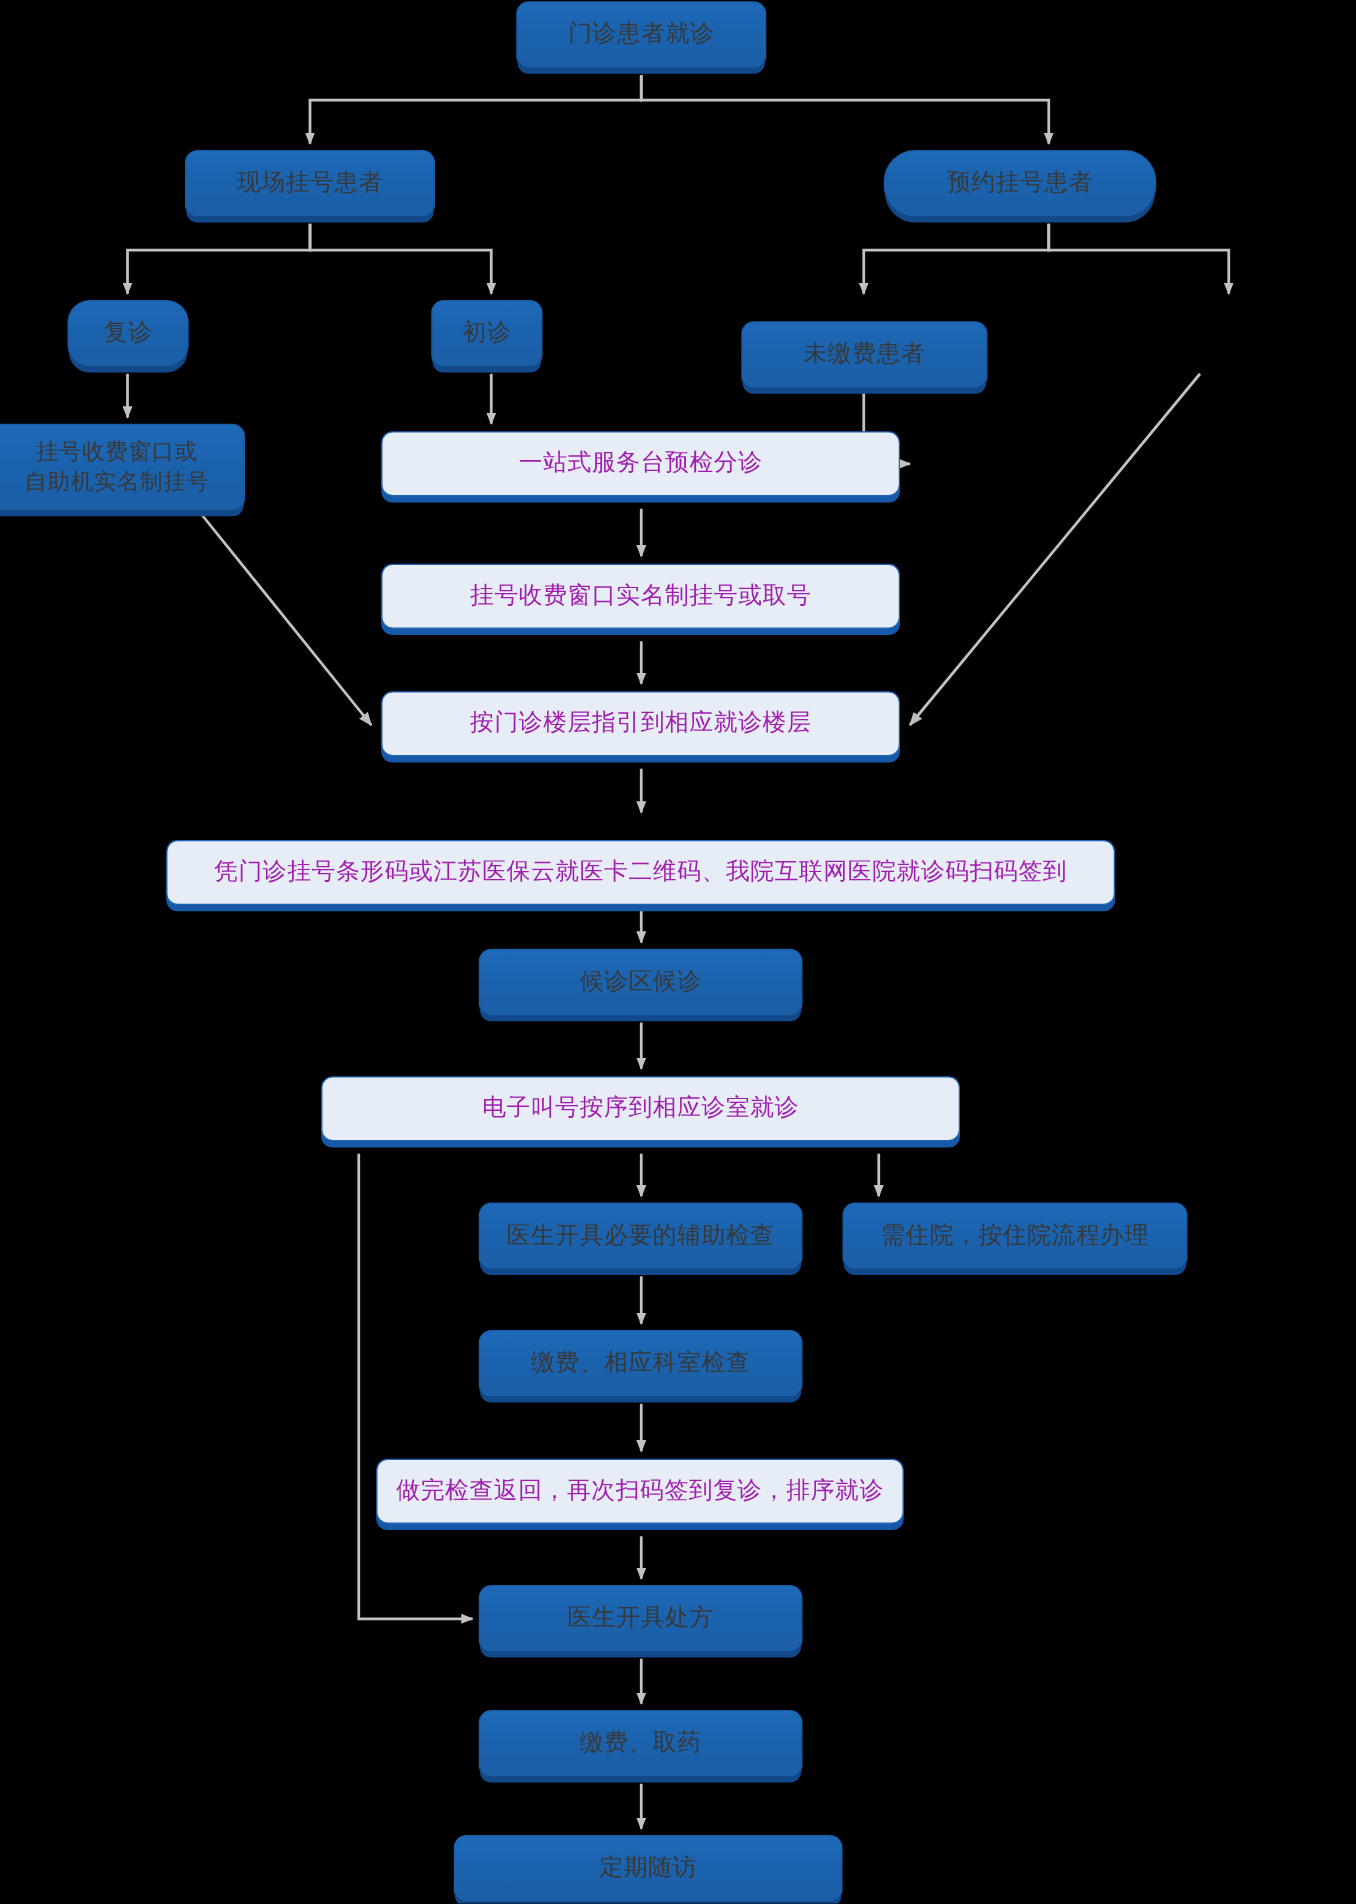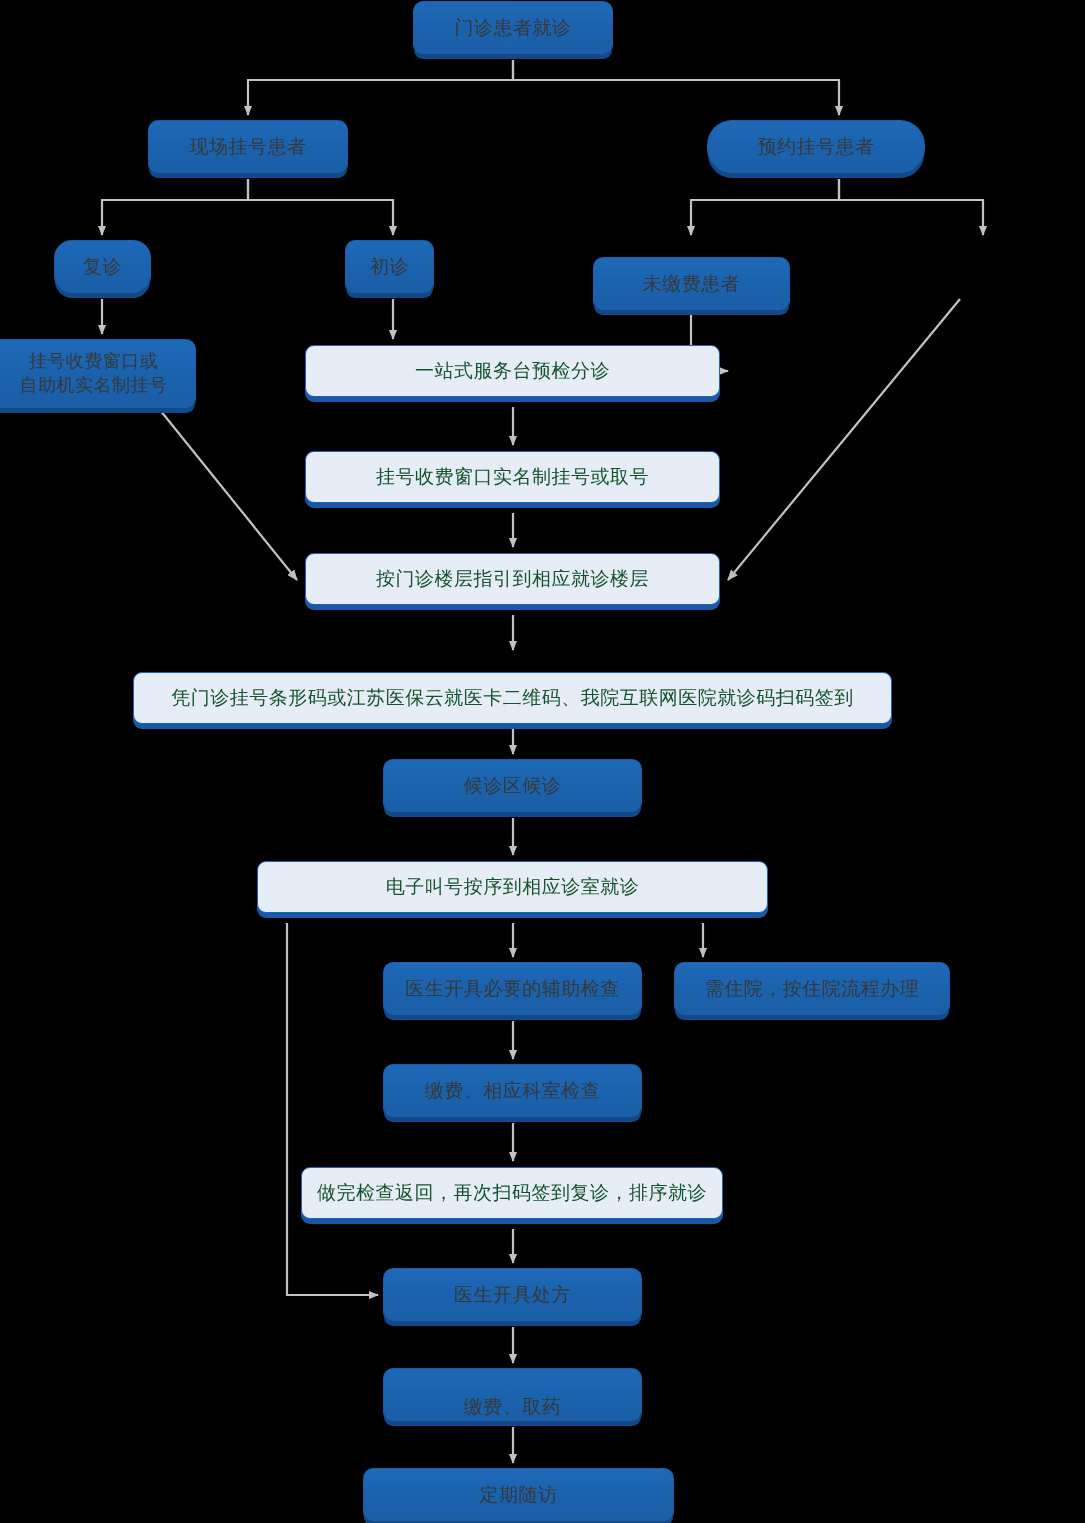--- a/index.html
+++ b/index.html
@@ -45,21 +45,21 @@
     background: linear-gradient(180deg, #1e69b8 0%, #1b62ad 50%, #1a5ea6 100%);
     background-color: #1a62ae;
     box-shadow: 0 5px 0 0 #12498a, 0 0 0 1px #1a5ea6;
     color: #383838;
   }
   
   .node.light {
     background: #e7edf7;
     border: 1.6px solid #1f63b4;
     box-shadow: 0 5px 0 0 #1659a8;
-    color: #14532d;
+    color: #a21caf;
   }
   .node-label {
     display: block;
     width: 100%;
   }
 </style>
 </head>
 <body>
 
 <div id="canvas">
@@ -126,16 +126,16 @@
   <div class="node light" style="left:305px;top:451px;width:415px;height:52px;"><span class="node-label">挂号收费窗口实名制挂号或取号</span></div>
   <div class="node light" style="left:305px;top:553px;width:415px;height:52px;"><span class="node-label">按门诊楼层指引到相应就诊楼层</span></div>
   <div class="node light" style="left:133px;top:656px;width:759px;height:52px;margin-top:16px;"><span class="node-label">凭门诊挂号条形码或江苏医保云就医卡二维码、我院互联网医院就诊码扫码签到</span></div>
   <div class="node solid" style="left:384px;top:760px;width:257px;height:52px;"><span class="node-label">候诊区候诊</span></div>
   <div class="node light" style="left:257px;top:861px;width:511px;height:52px;"><span class="node-label">电子叫号按序到相应诊室就诊</span></div>
   <div class="node solid" style="left:384px;top:963px;width:257px;height:52px;"><span class="node-label">医生开具必要的辅助检查</span></div>
   <div class="node solid" style="left:675px;top:963px;width:274px;height:52px;"><span class="node-label">需住院，按住院流程办理</span></div>
   <div class="node solid" style="left:384px;top:1065px;width:257px;height:52px;"><span class="node-label">缴费、相应科室检查</span></div>
   <div class="node light" style="left:301px;top:1167px;width:422px;height:52px;"><span class="node-label">做完检查返回，再次扫码签到复诊，排序就诊</span></div>
   <div class="node solid" style="left:384px;top:1269px;width:257px;height:52px;"><span class="node-label">医生开具处方</span></div>
-  <div class="node solid" style="left:384px;top:1369px;width:257px;height:52px;align-items:flex-end;"><span class="node-label">缴费、取药</span></div>
+  <div class="node solid" style="left:384px;top:1369px;width:257px;height:52px;"><span class="node-label">缴费、取药</span></div>
   <div class="node solid" style="left:364px;top:1469px;width:309px;height:52px;"><span class="node-label">定期随访</span></div>
 
 </div>
 
 </body></html>

